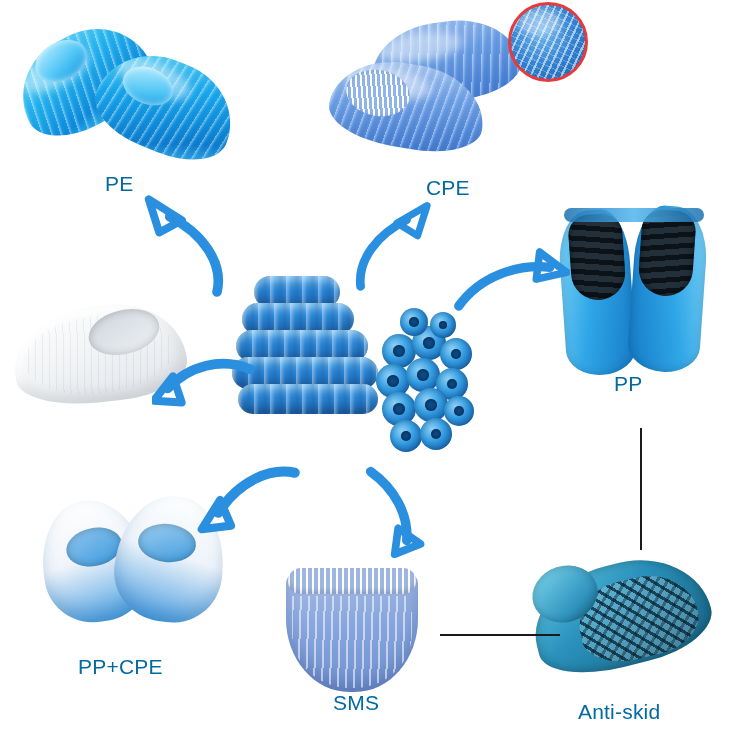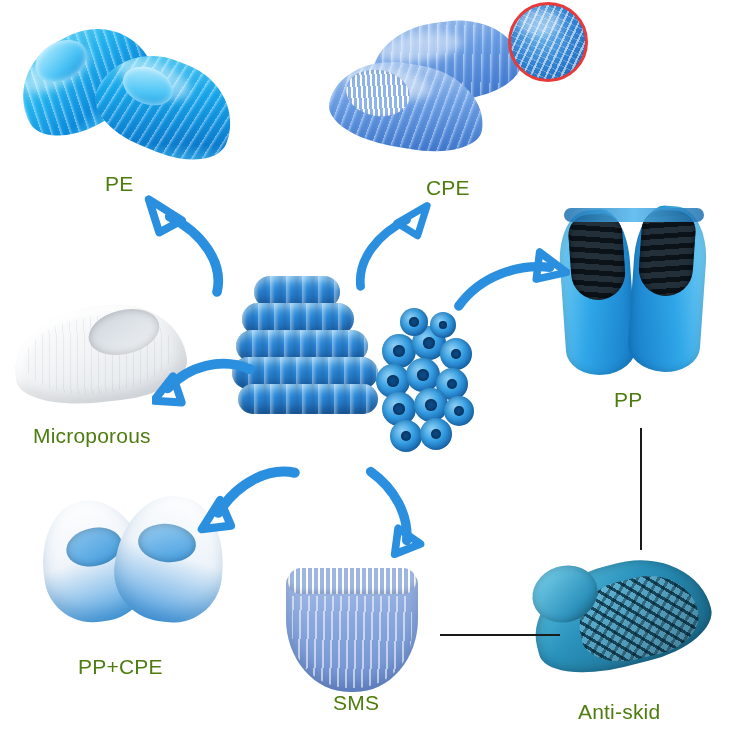--- a/index.html
+++ b/index.html
@@ -10,21 +10,21 @@
   #page {
     position: relative;
     width: 750px;
     height: 750px;
     background: #ffffff;
     font-family: "Liberation Sans", sans-serif;
     overflow: hidden;
   }
   .label {
     position: absolute;
-    color: #4d7c0f;
+    color: #0369a1;
     font-size: 21px;
     font-family: "Liberation Sans", sans-serif;
     white-space: nowrap;
     letter-spacing: 0.2px;
   }
   .node {
     position: absolute;
   }
   .arrow {
     position: absolute;
@@ -187,39 +187,38 @@
     <div style="position:absolute; left:84px; top:12px; width:54px; height:86px;
                 transform: rotate(4deg);
                 border-radius:26px 26px 34px 34px;
                 background:repeating-linear-gradient(-8deg,#23303a 0 6px,#0b1218 6px 11px);
                 box-shadow:inset 0 0 6px rgba(0,0,0,.6);"></div>
     <div style="position:absolute; left:8px; top:10px; width:140px; height:14px;
                 border-radius:8px;
                 background:linear-gradient(90deg,#1b6fae,#4fb5ef,#1b6fae);
                 opacity:.85;"></div>
   </div>
-  <div class="label" style="left:614px; top:388px;">PP</div>
+  <div class="label" style="left:614px; top:372px;">PP</div>
 
   <div class="node" style="left:14px; top:300px; width:180px; height:110px;">
     <div style="position:absolute; left:0px; top:6px; width:172px; height:96px;
                 border-radius:54% 46% 44% 50% / 66% 70% 38% 34%;
                 background:linear-gradient(165deg,#ffffff 0%,#f2f4f6 45%,#dfe4e9 100%);
                 box-shadow:inset -6px -8px 14px rgba(0,0,0,.10), inset 4px 6px 10px rgba(255,255,255,.9);
                 transform:rotate(-6deg);"></div>
     <div style="position:absolute; left:10px; top:16px; width:150px; height:78px;
                 transform:rotate(-6deg);
                 border-radius:50%;
                 background-image: repeating-linear-gradient(95deg, rgba(0,0,0,.05) 0 1px, rgba(0,0,0,0) 1px 7px);"></div>
     <div style="position:absolute; left:74px; top:10px; width:72px; height:44px;
                 transform:rotate(-14deg);
                 border-radius:50%;
                 background:linear-gradient(160deg,#cfd6dd,#eef1f4);
                 box-shadow:inset 0 0 8px rgba(0,0,0,.22);"></div>
   </div>
-  <div class="label" style="left:33px; top:424px;">Microporous</div>
 
   <div class="node" style="left:40px; top:490px; width:190px; height:150px;">
     <div style="position:absolute; left:2px; top:10px; width:104px; height:122px;
                 border-radius:48% 52% 46% 48% / 60% 62% 40% 40%;
                 background:linear-gradient(170deg,#ffffff 0%,#f1f5fa 46%,#3f9ae0 100%);
                 box-shadow:inset 0 -10px 16px rgba(20,90,150,.25);
                 transform:rotate(-10deg);"></div>
     <div style="position:absolute; left:26px; top:38px; width:56px; height:38px;
                 transform:rotate(-12deg);
                 border-radius:50%;

